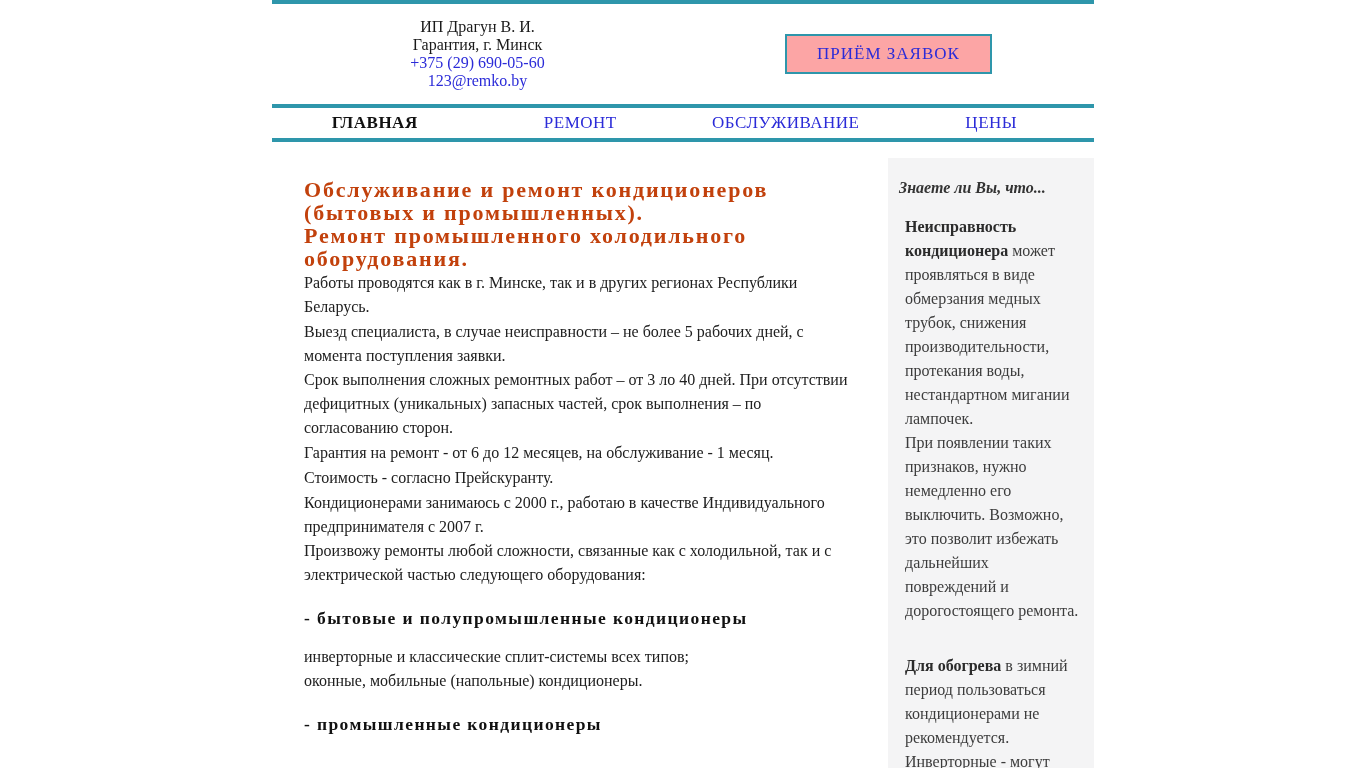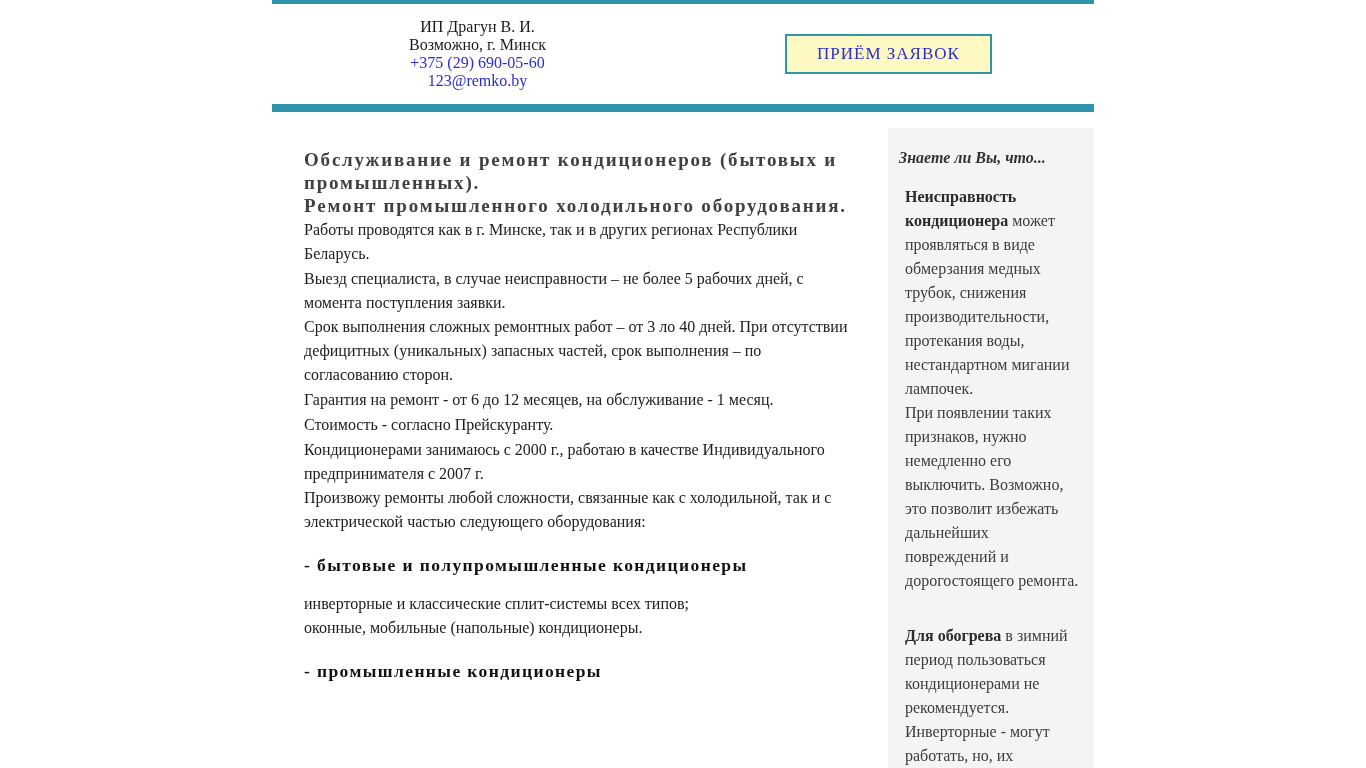--- a/index.html
+++ b/index.html
@@ -15,21 +15,21 @@
   .rule { height: 4px; background: #2E96AB; }
 
   
   .header { display: flex; height: 100px; align-items: center; }
   .header-left { width: 50%; text-align: center; }
   .header-right { width: 50%; display: flex; justify-content: center; align-items: center; }
   .contact-line { font-size: 16px; line-height: 18px; color: #1a1a1a; }
   .contact-link { color: #2B2BD8; text-decoration: none; cursor: pointer; }
   .cta-button {
     display: inline-block;
-    background: #fef9c3;
+    background: #fca5a5;
     border: 2px solid #2E96AB;
     color: #2B2BD8;
     font-family: "Liberation Serif", serif;
     font-size: 17px;
     letter-spacing: 1px;
     padding: 8px 30px;
     cursor: pointer;
   }
 
   
@@ -38,22 +38,22 @@
     flex: 1; text-align: center;
     font-size: 17px; letter-spacing: 0.5px;
     color: #2B2BD8; text-decoration: none; cursor: pointer;
   }
   .nav-item.active { color: #111111; font-weight: bold; cursor: default; }
 
   
   .content { display: flex; align-items: flex-start; }
   .main { margin-left: 32px; width: 545px; }
   .main h1 {
-    font-size: 19px; line-height: 23px; font-weight: bold;
-    letter-spacing: 1.8px; color: #404040;
+    font-size: 22px; line-height: 23px; font-weight: bold;
+    letter-spacing: 1.8px; color: #c2410c;
     margin: 36px 0 0 0;
     white-space: pre-line;
   }
   .main p {
     font-size: 16px; line-height: 24px;
     margin: 1px 0;
     white-space: pre-line;
   }
   .main h3 {
     font-size: 17.5px; line-height: 22px; font-weight: bold;
@@ -86,31 +86,37 @@
 </head>
 <body>
 
 <div class="container">
 
   <div class="rule"></div>
 
   <div class="header">
     <div class="header-left">
       <div class="contact-line">ИП Драгун В. И.</div>
-      <div class="contact-line">Возможно, г. Минск</div>
+      <div class="contact-line">Гарантия, г. Минск</div>
       <div class="contact-line"><a class="contact-link">+375 (29) 690-05-60</a></div>
       <div class="contact-line"><a class="contact-link">123@remko.by</a></div>
     </div>
     <div class="header-right">
       <button class="cta-button">ПРИЁМ ЗАЯВОК</button>
     </div>
   </div>
 
   <div class="rule"></div>
 
+  <div class="nav">
+    <a class="nav-item active">ГЛАВНАЯ</a>
+    <a class="nav-item">РЕМОНТ</a>
+    <a class="nav-item">ОБСЛУЖИВАНИЕ</a>
+    <a class="nav-item">ЦЕНЫ</a>
+  </div>
 
   <div class="rule"></div>
 
   <div class="content">
 
     <div class="main">
       <h1>Обслуживание и ремонт кондиционеров (бытовых и промышленных).
 Ремонт промышленного холодильного оборудования.</h1>
       <p>Работы проводятся как в г. Минске, так и в других регионах Республики Беларусь.</p>
       <p>Выезд специалиста, в случае неисправности – не более 5 рабочих дней, с момента поступления заявки.

